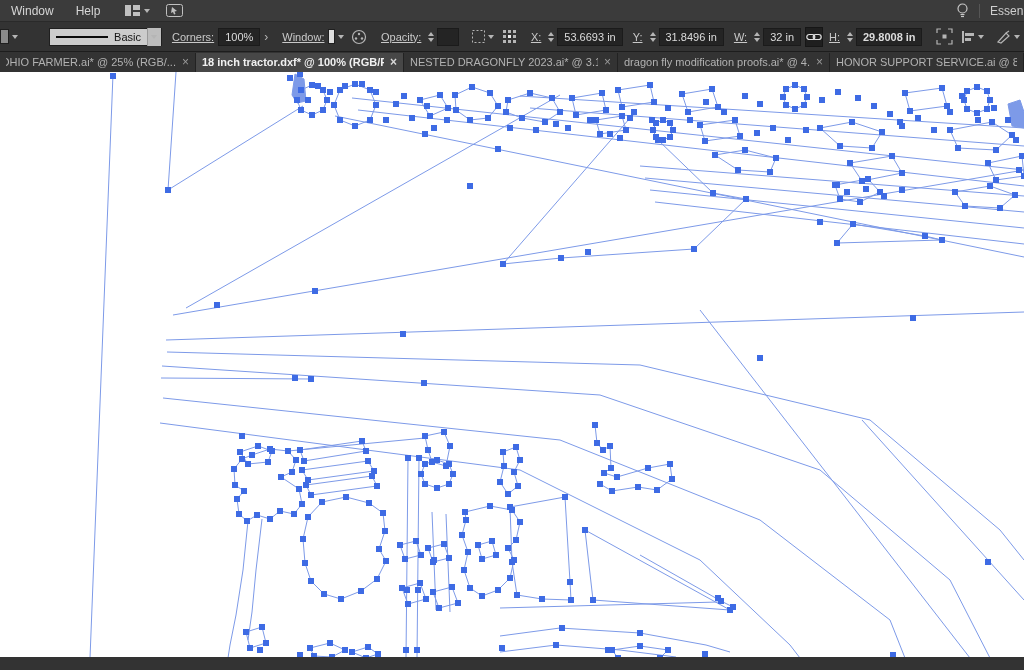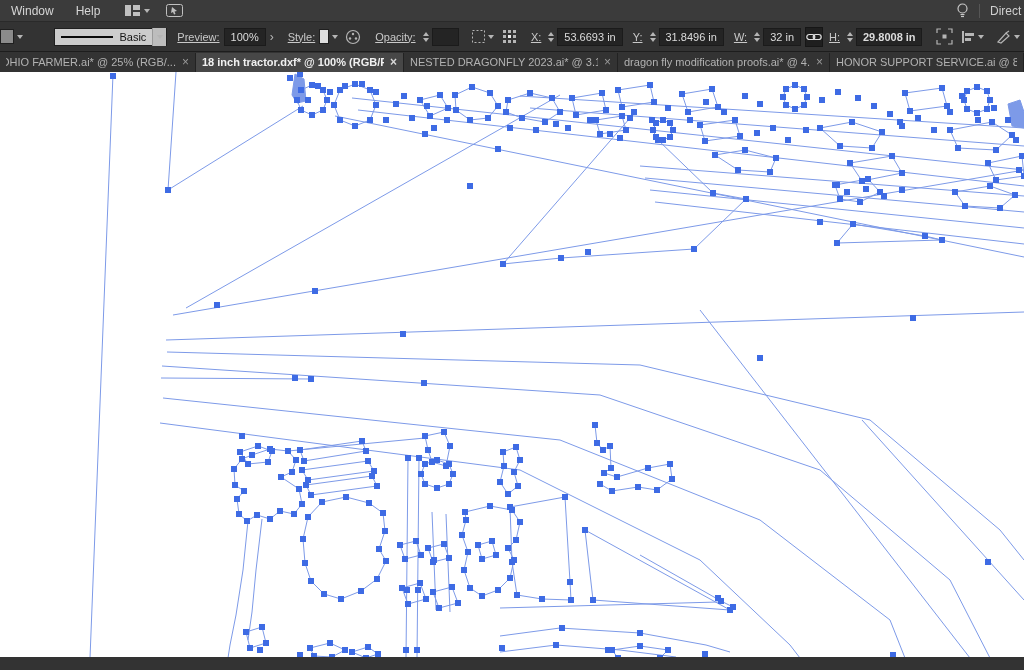--- a/index.html
+++ b/index.html
@@ -97,41 +97,41 @@
         <path d="M6,3 L11,7 L8.5,7.5 L9.5,10 L8,10.5 L7,8 L5,9 Z" fill="#c0c0c0"></path>
       </svg>
     </div>
     <div class="menubar-right">
       <svg width="13" height="15" viewBox="0 0 13 15">
         <circle cx="6.5" cy="5.5" r="4.5" fill="none" stroke="#c8c8c8" stroke-width="1.2"></circle>
         <line x1="4.5" y1="11.5" x2="8.5" y2="11.5" stroke="#c8c8c8" stroke-width="1.2"></line>
         <line x1="5" y1="13.5" x2="8" y2="13.5" stroke="#c8c8c8" stroke-width="1.2"></line>
       </svg>
       <span class="mb-divider"></span>
-      <span class="essen">Direct</span>
+      <span class="essen">Essen</span>
     </div>
   </div>
 
   <div class="controlbar">
     <span class="swatch fill-swatch"></span>
     <span class="chev sw-chev"></span>
 
     <div class="strokebox">
       <span class="strokeline"></span>
       <span class="lbl">Basic</span>
       <span class="chip">
           <span class="chev"></span>
         </span>
     </div>
 
-    <span class="cb-label">Preview:</span>
+    <span class="cb-label">Corners:</span>
     <span class="field" style="width:52px;">100%</span>
     <span class="submenu-arrow">›</span>
 
-    <span class="cb-label">Style:</span>
+    <span class="cb-label">Window:</span>
     <span class="swatch style-swatch"></span>
     <span class="chev sw-chev"></span>
 
     <span class="icon-btn">
       <svg width="16" height="16" viewBox="0 0 16 16">
         <circle cx="8" cy="8" r="6.5" fill="none" stroke="#b5b5b5" stroke-width="1.2"></circle>
         <circle cx="8" cy="5" r="1.2" fill="#b5b5b5"></circle>
         <circle cx="5" cy="9.5" r="1.2" fill="#b5b5b5"></circle>
         <circle cx="11" cy="9.5" r="1.2" fill="#b5b5b5"></circle>
       </svg>

